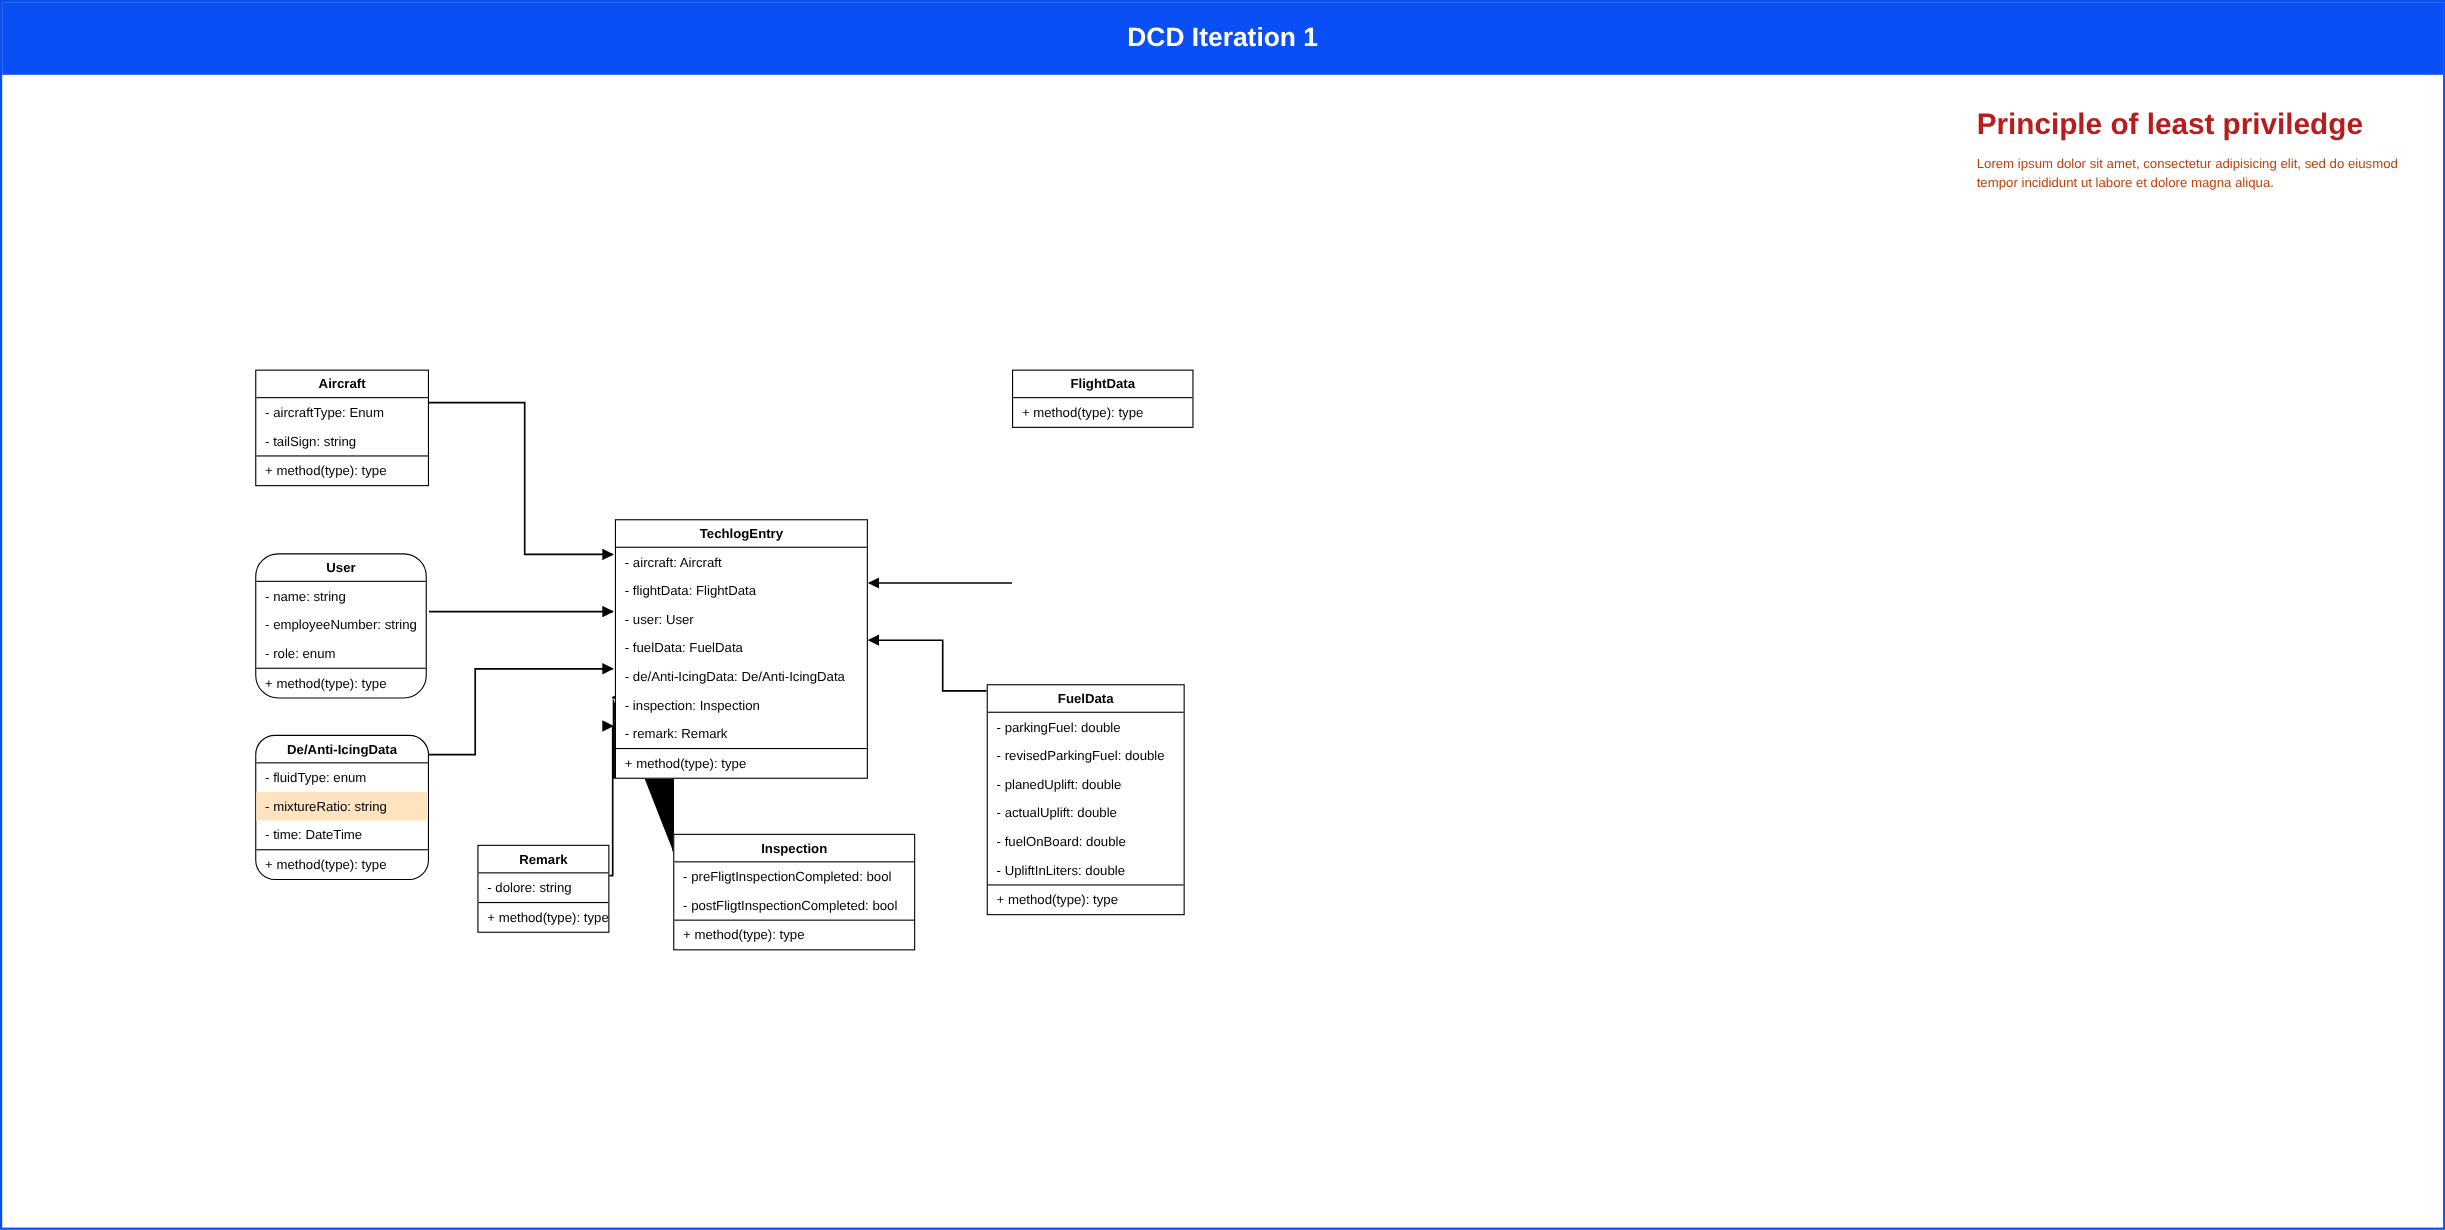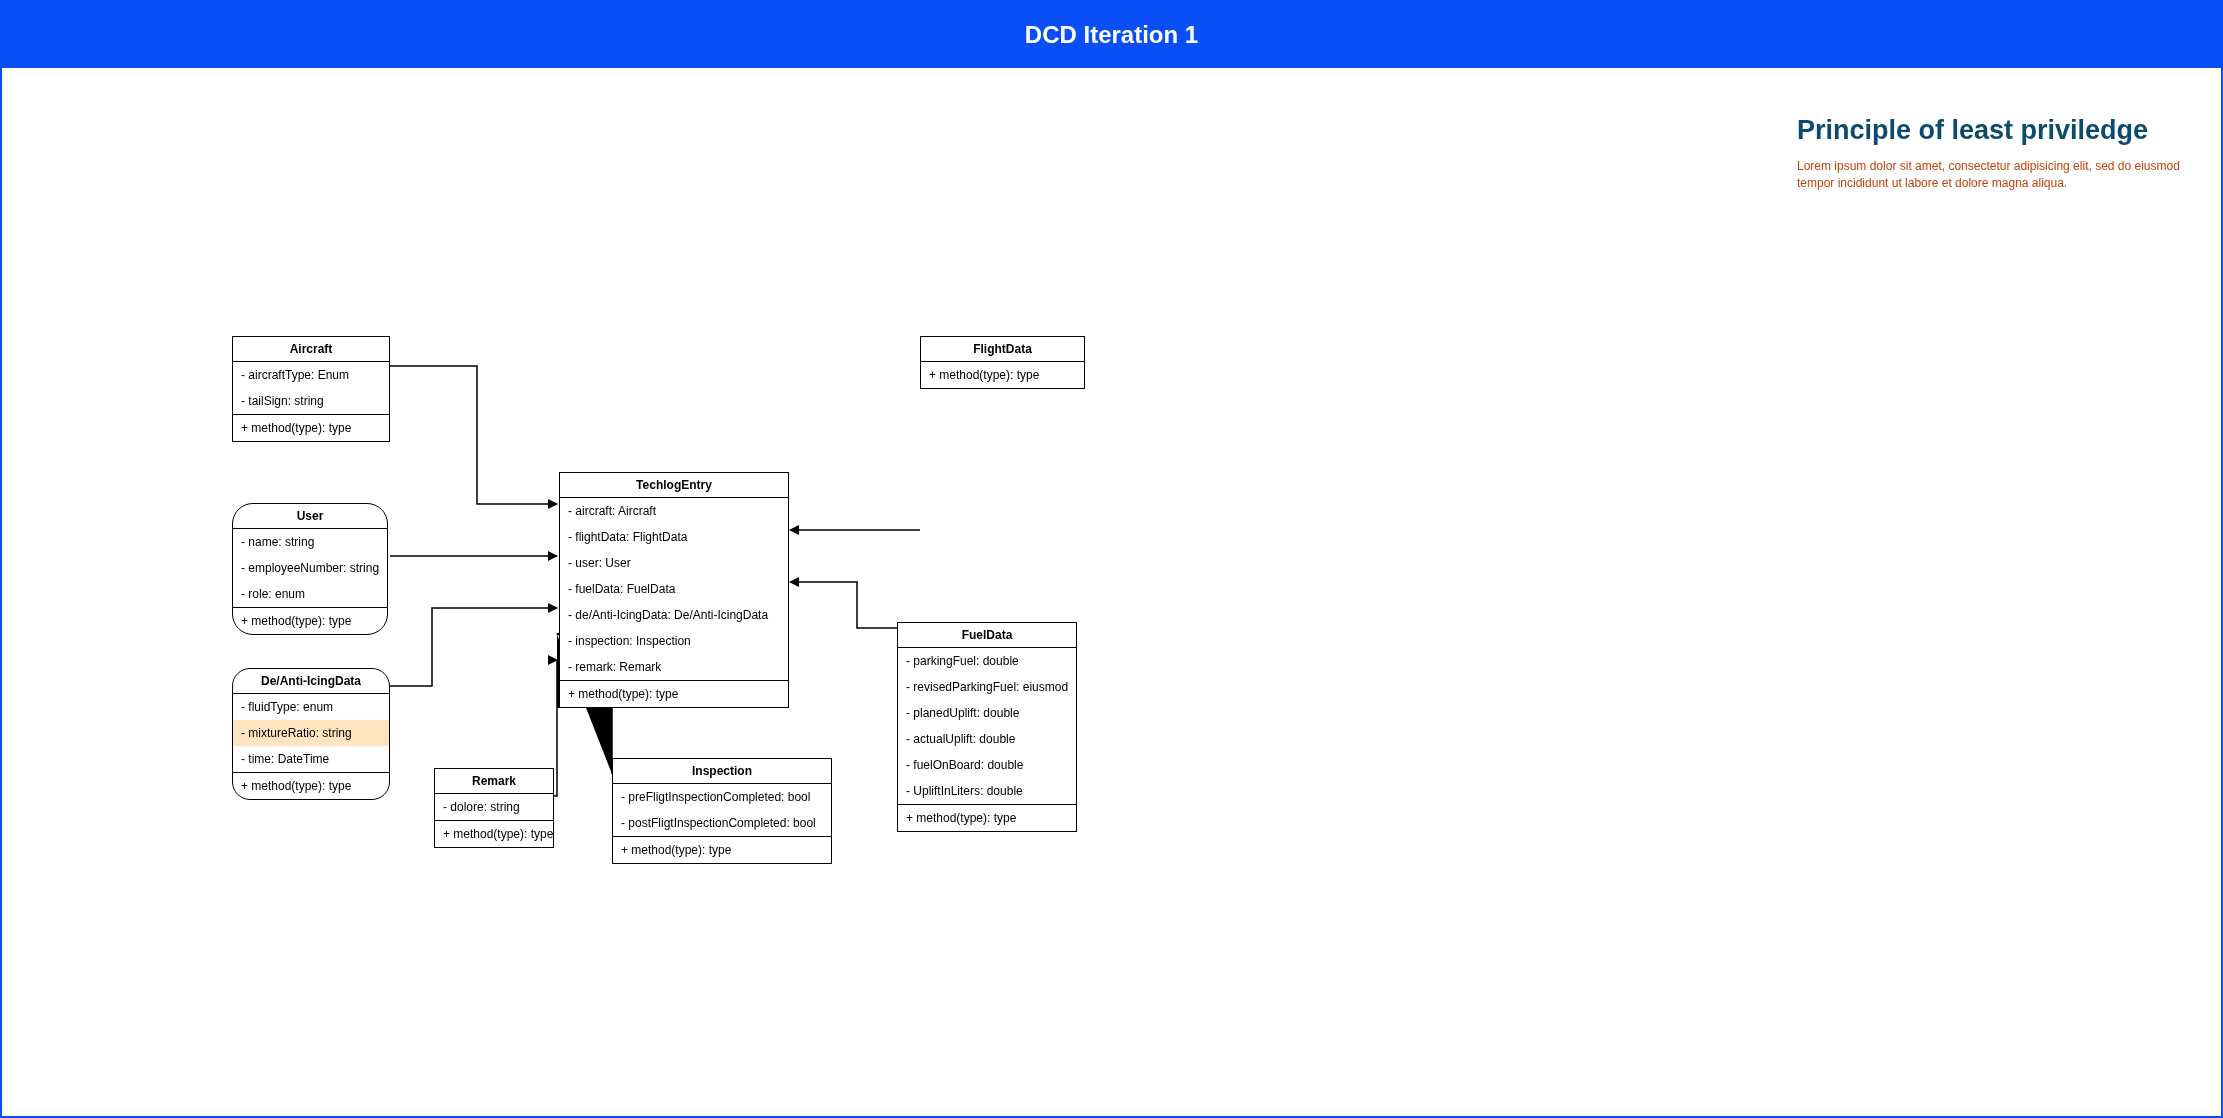--- a/index.html
+++ b/index.html
@@ -25,24 +25,24 @@
     font-size: 24px;
     font-weight: bold;
   }
   .sidebar {
     position: absolute;
     top: 96px;
     right: 24px;
     width: 400px;
   }
   .sidebar h2 {
-    margin: 17px 0 12px 0;
+    margin: 0 0 12px 0;
     font-size: 27px;
     font-weight: bold;
-    color: #0c4a6e;
+    color: #b91c1c;
   }
   .sidebar p {
     margin: 0;
     font-size: 12px;
     line-height: 1.4;
     color: #c2410c;
   }
   .canvas {
     position: absolute;
     top: 66px;
@@ -200,21 +200,21 @@
       <div class="class-title">FlightData</div>
       <div class="class-section">
         <div class="class-row">+ method(type): type</div>
       </div>
     </div>
 
     <div class="class-box" style="left:895px; top:554px; width:180px;">
       <div class="class-title">FuelData</div>
       <div class="class-section">
         <div class="class-row">- parkingFuel: double</div>
-        <div class="class-row">- revisedParkingFuel: eiusmod</div>
+        <div class="class-row">- revisedParkingFuel: double</div>
         <div class="class-row">- planedUplift: double</div>
         <div class="class-row">- actualUplift: double</div>
         <div class="class-row">- fuelOnBoard: double</div>
         <div class="class-row">- UpliftInLiters: double</div>
       </div>
       <div class="class-section">
         <div class="class-row">+ method(type): type</div>
       </div>
     </div>
 

